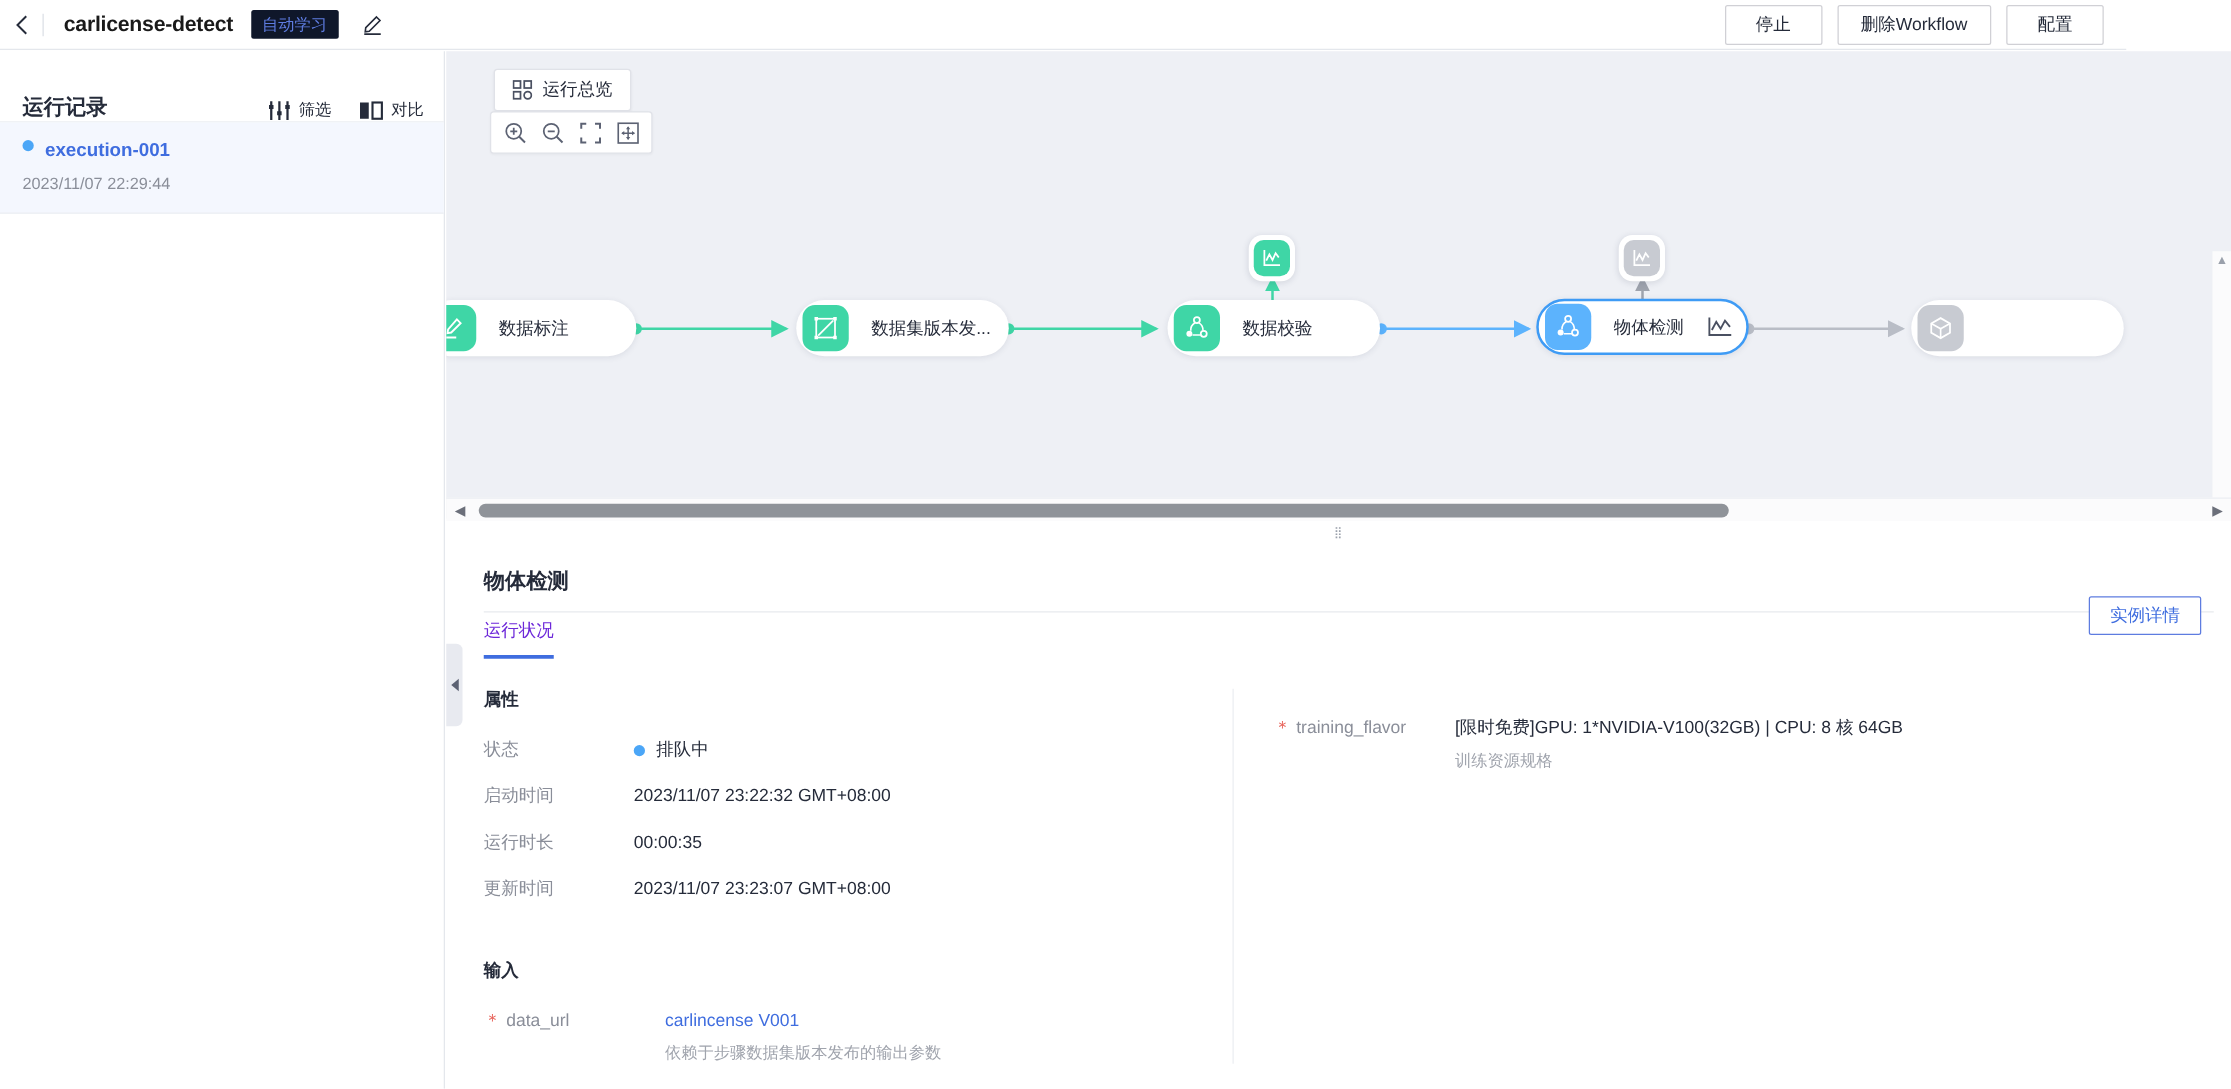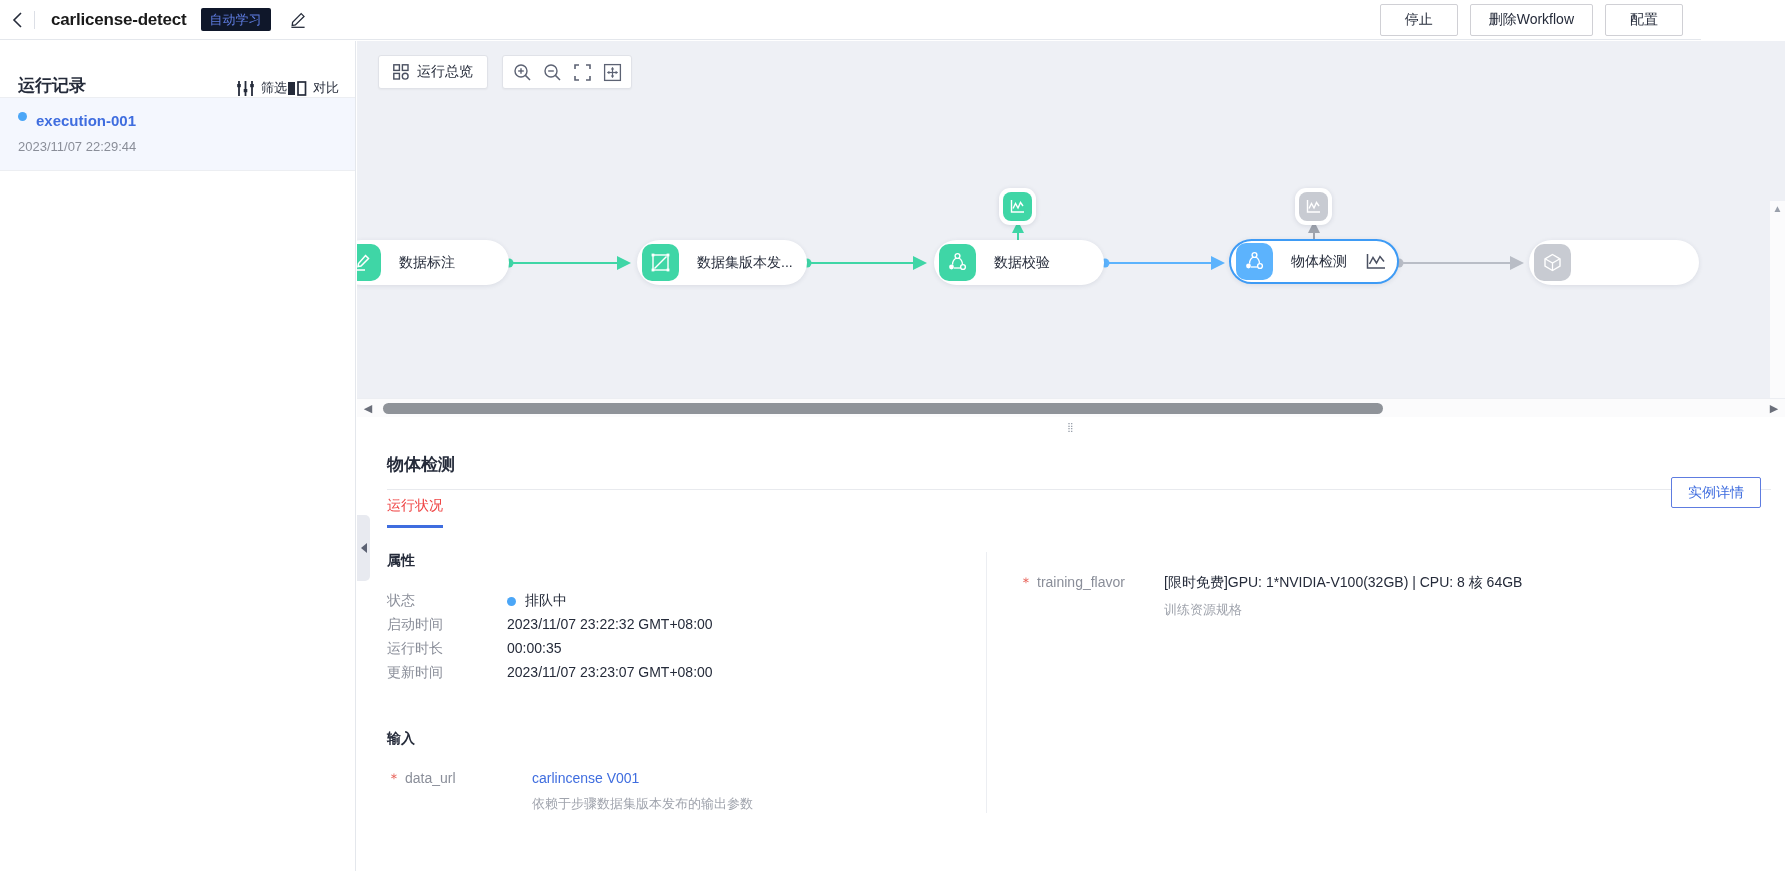--- a/index.html
+++ b/index.html
@@ -42,39 +42,39 @@
   
   .sidebar {
     position: absolute; left: 0; top: 41px; width: 356px; height: 830px;
     background: #fff; border-right: 1px solid #e4e7ec;
   }
   .sb-header {
     height: 57px; display: flex; align-items: flex-end; padding: 0 16px 0 18px;
     border-bottom: 1px solid #eceef2;
   }
   .sb-title { font-size: 17px; font-weight: bold; color: #252b3a; }
-  .sb-actions { margin-left: auto; display: flex; align-items: center; }
+  .sb-actions { margin-left: auto; display: flex; align-items: center; gap: 22px; }
   .sb-action { display: flex; align-items: center; gap: 6px; cursor: pointer; }
   .sb-action-label { font-size: 13px; color: #252b3a; }
 
   .run-item {
     padding: 14px 18px 16px 18px; background: #f4f7fe; cursor: pointer;
     border-bottom: 1px solid #eceef2;
   }
   .run-row { display: flex; align-items: flex-start; gap: 9px; }
   .run-dot { width: 9px; height: 9px; border-radius: 50%; background: #4ba6f7; flex: none; }
   .run-name { font-size: 15px; font-weight: bold; color: #3f6ddf; }
   .run-time { margin-top: 10px; font-size: 13px; color: #8a8e99; }
 
   
   .canvas {
     position: absolute; left: 357px; top: 41px; width: 1428px; height: 374px;
     background: #eef0f5; overflow: hidden;
   }
-  .canvas-toolbar { position: absolute; left: 21px; top: 14px; display: flex; align-items: center; }
+  .canvas-toolbar { position: absolute; left: 21px; top: 14px; display: flex; align-items: center; flex-direction: column; }
   .overview-btn {
     height: 34px; background: #fff; border: 1px solid #e0e2e8; border-radius: 3px;
     display: flex; align-items: center; gap: 8px; padding: 0 14px;
     font-size: 14px; color: #252b3a; cursor: pointer;
     box-shadow: 0 1px 2px rgba(0,0,0,0.04);
   }
   .zoom-group {
     margin-left: 14px; height: 34px; background: #fff; border: 1px solid #e0e2e8;
     border-radius: 3px; display: flex; align-items: center; padding: 0 4px;
     box-shadow: 0 1px 2px rgba(0,0,0,0.04);
@@ -153,31 +153,31 @@
   .detail {
     position: absolute; left: 371px; top: 436px; width: 1414px; height: 435px;
     background: #fff; padding: 0 0 0 0;
   }
   .detail-title {
     font-size: 17px; font-weight: bold; color: #252b3a;
     margin: 17px 0 0 16px;
   }
   .tabs { margin: 20px 0 0 16px; position: relative; }
   .tab {
-    display: inline-block; font-size: 14px; color: #ef4444; padding-bottom: 10px;
+    display: inline-block; font-size: 14px; color: #6d28d9; padding-bottom: 10px;
     border-bottom: 3px solid #3f6ddf; cursor: pointer;
   }
   .tabs-underline {
     position: absolute; left: 16px; right: 0; top: 489px; height: 1px; background: #e8eaee;
   }
   .detail-cols { display: flex; margin-top: 24px; }
   .col-left { width: 600px; padding-left: 16px; }
   .col-right { width: 600px; padding-left: 32px; border-left: 1px solid #eceef2; margin-left: 15px; }
   .sec-title { font-size: 14px; font-weight: bold; color: #252b3a; }
-  .kv { display: flex; margin-top: 6px; font-size: 14px; }
+  .kv { display: flex; margin-top: 19px; font-size: 14px; }
   .kv-first { margin-top: 22px; }
   .k { width: 120px; color: #8a8e99; flex: none; }
   .v { color: #252b3a; }
   .v-dot { width: 9px; height: 9px; border-radius: 50%; background: #4ba6f7; display: inline-block; margin-right: 9px; vertical-align: middle; }
   .req { color: #e8635a; margin-right: 4px; }
   .k-param { width: 145px; color: #8a8e99; flex: none; }
   .v-sub { color: #a0a4ad; font-size: 13px; margin-top: 9px; }
   .v-link { color: #3f6ddf; cursor: pointer; }
   .sec-gap { margin-top: 48px; }
   .detail-action {

